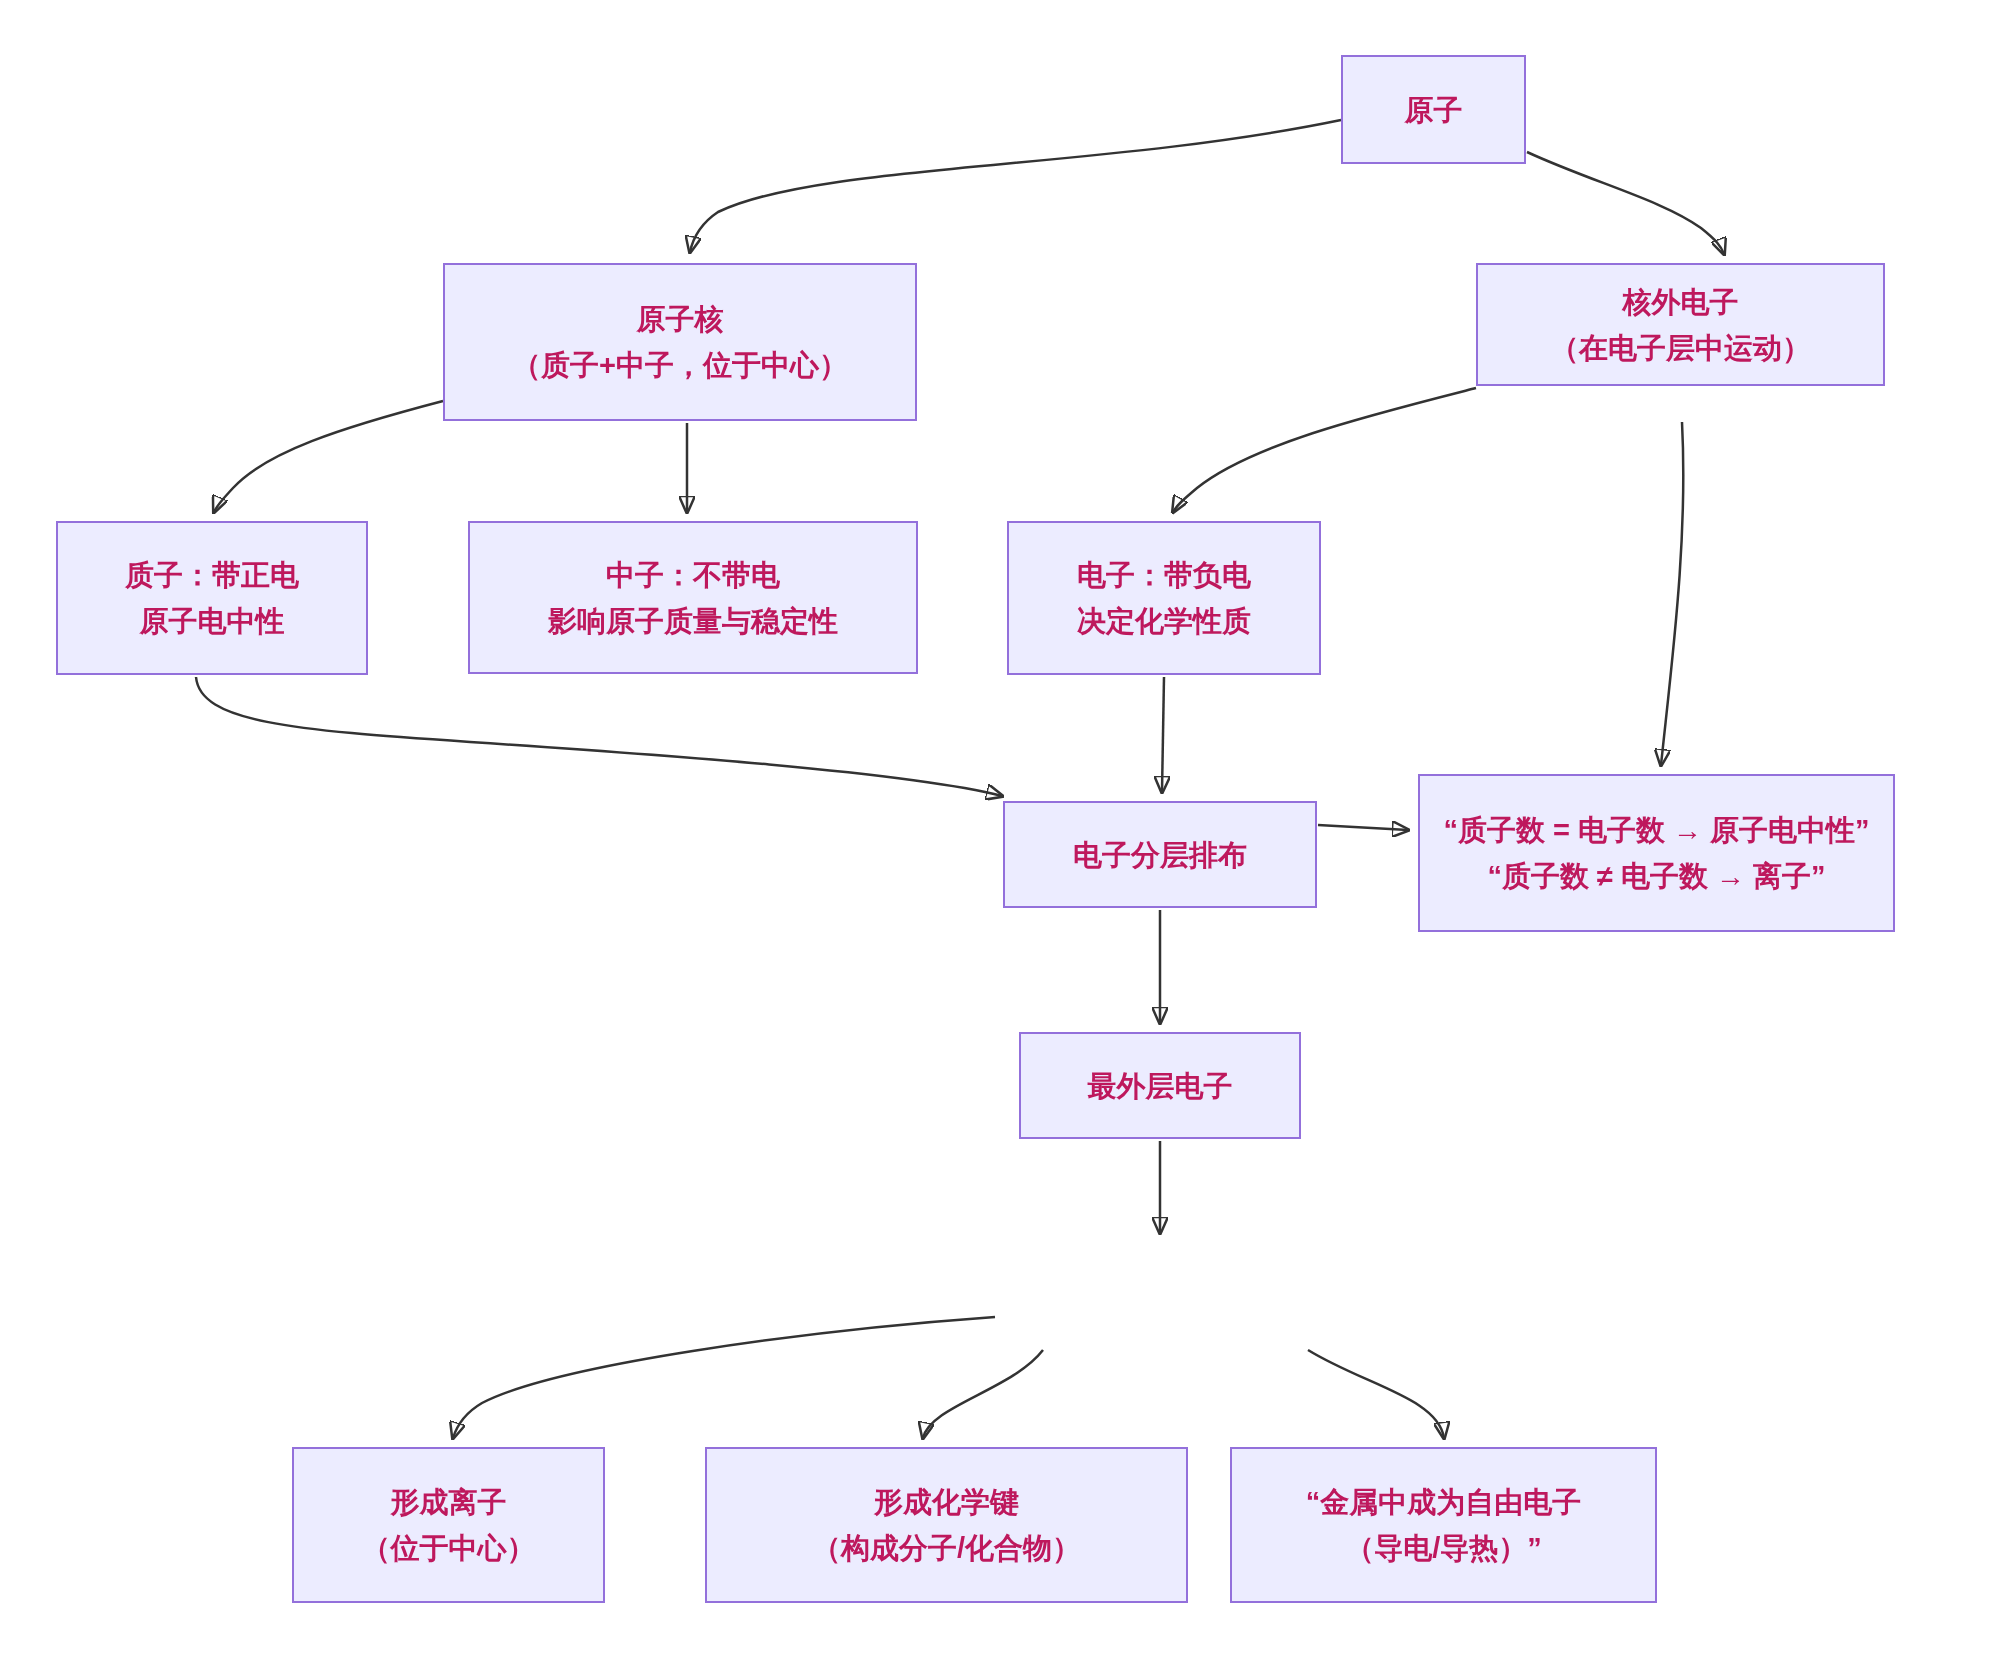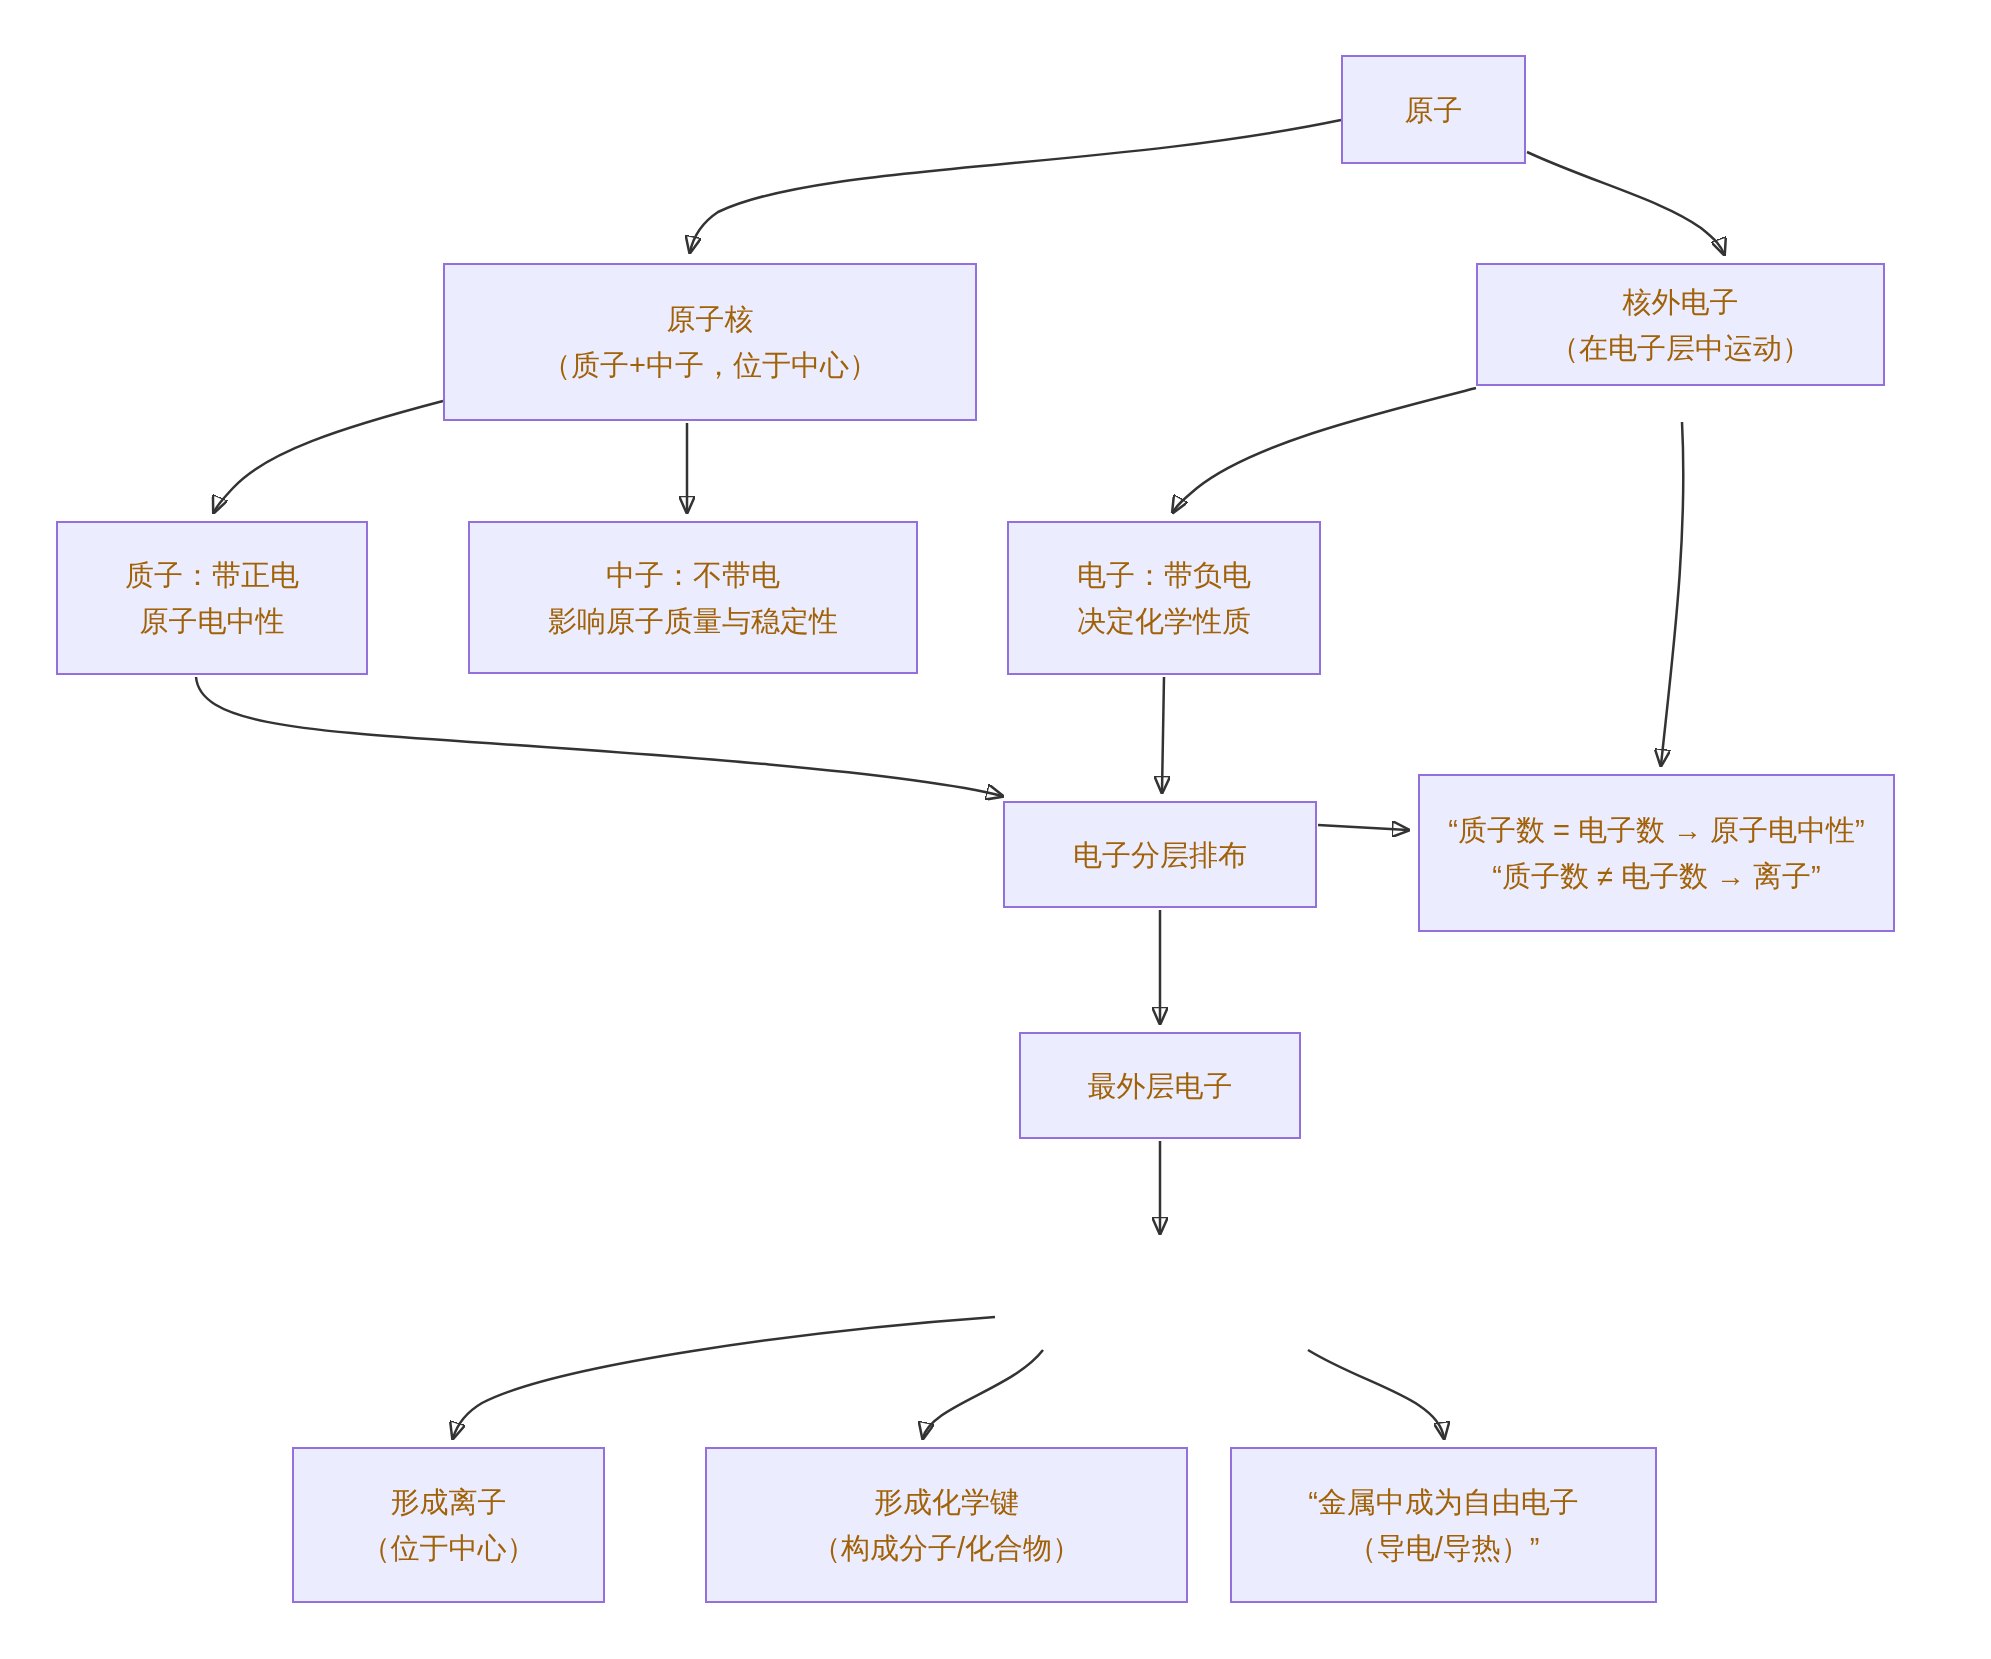--- a/index.html
+++ b/index.html
@@ -10,29 +10,30 @@
     font-family:"Liberation Sans","DejaVu Sans",sans-serif;
     overflow:hidden;
   }
   #edges{position:absolute;left:0;top:0;width:1991px;height:1659px;}
   #edges path{fill:none;stroke:#333333;stroke-width:2.5px;}
   .node{
     position:absolute;
     box-sizing:border-box;
     background:#ECECFF;
     border:2px solid #9370DB;
-    color:#a16207;
+    color:#be185d;
     display:flex;
     flex-direction:column;
     align-items:center;
     justify-content:center;
     text-align:center;
     font-size:29px;
     line-height:46px;
     white-space:nowrap;
+    font-weight:bold;
   }
 </style>
 </head>
 <body>
 
 <div id="canvas">
 
   <svg id="edges" viewBox="0 0 1991 1659" xmlns="http://www.w3.org/2000/svg">
     <defs>
       <marker id="arrow" markerUnits="userSpaceOnUse" markerWidth="18" markerHeight="16" viewBox="0 0 18 16" refX="16" refY="8" orient="auto">
@@ -52,21 +53,21 @@
     <path d="M 1160,1141 L 1160,1233" marker-end="url(#arrow)"></path>
     <path d="M 995,1317 C 800,1331 555,1365 482,1403 C 465,1413 457,1425 453,1438" marker-end="url(#arrow)"></path>
     <path d="M 1043,1350 C 1012,1390 930,1406 923,1438" marker-end="url(#arrow)"></path>
     <path d="M 1308,1350 C 1365,1385 1438,1398 1444,1438" marker-end="url(#arrow)"></path>
   </svg>
 
   <div class="node" style="left:1341px;top:55px;width:185px;height:109px">
     <span>原子</span>
   </div>
 
-  <div class="node" style="left:443px;top:263px;width:534px;height:158px">
+  <div class="node" style="left:443px;top:263px;width:474px;height:158px">
     <span>原子核</span>
     <span>（质子+中子，位于中心）</span>
   </div>
 
   <div class="node" style="left:1476px;top:263px;width:409px;height:123px">
     <span>核外电子</span>
     <span>（在电子层中运动）</span>
   </div>
 
   <div class="node" style="left:56px;top:521px;width:312px;height:154px">

